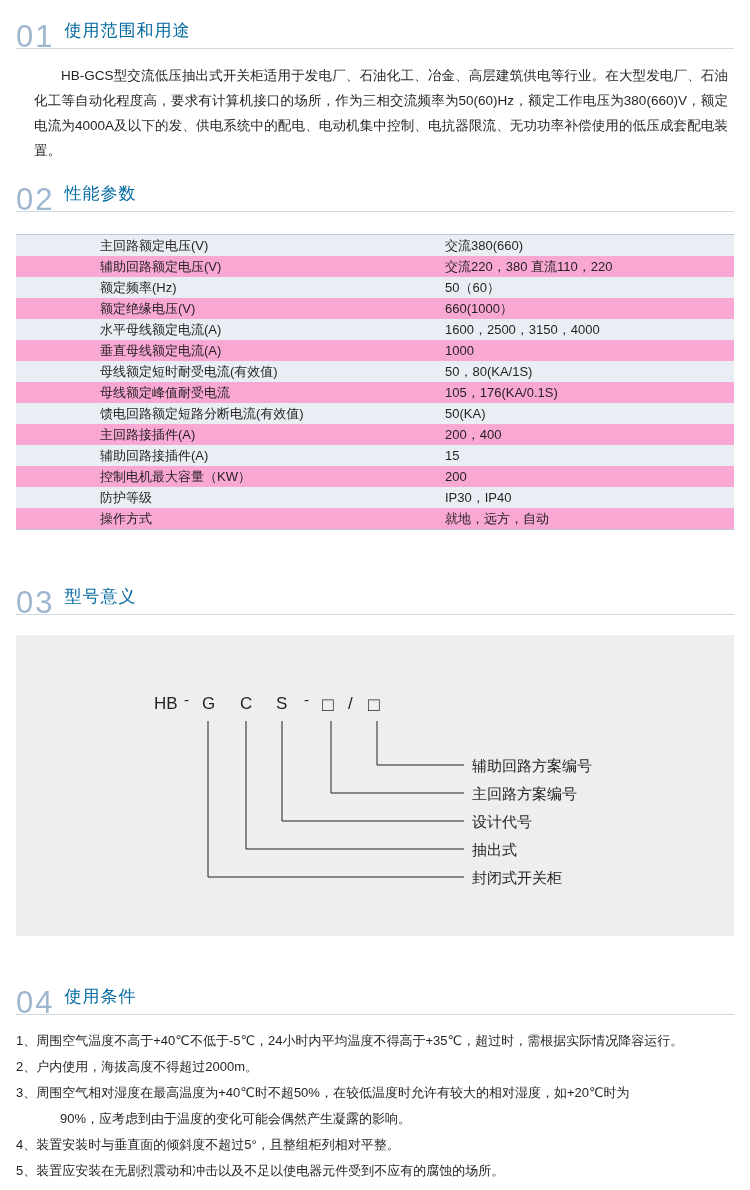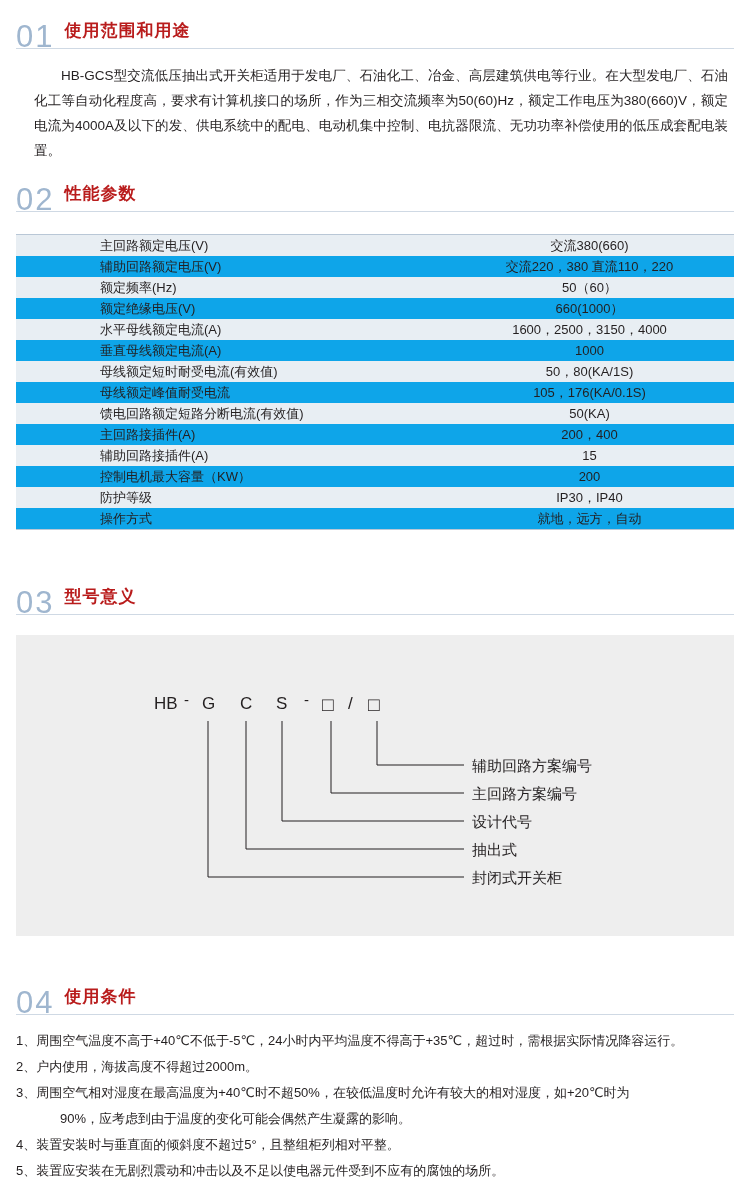--- a/index.html
+++ b/index.html
@@ -28,22 +28,22 @@
     font-weight: 400;
     color: #9fb6cf;
     letter-spacing: 2px;
     line-height: 1;
     margin-right: 10px;
     position: relative;
     top: 11px;
   }
   .sec-title {
     font-size: 17px;
-    font-weight: bold;
-    color: #b91c1c;
+    font-weight: normal;
+    color: #0369a1;
     letter-spacing: 1px;
     line-height: 1;
     padding-bottom: 2px;
   }
   .sec-rule {
     height: 1px;
     background: #cfd9e4;
     margin: 7px 16px 0 16px;
   }
 
@@ -70,24 +70,23 @@
     vertical-align: middle;
     line-height: 19px;
   }
   table.spec td.label {
     width: 50%;
     padding-left: 84px;
   }
   table.spec td.value {
     width: 50%;
     padding-left: 70px;
-    text-align: center;
   }
   table.spec tr.odd td { background: #e8eef3; }
-  table.spec tr.even td { background: #0ea5e9; }
+  table.spec tr.even td { background: #f9a8d4; }
   .tbl-topline {
     border-top: 1px solid #b9c7d6;
   }
   .tbl-botline {
     border-bottom: 1px solid #b9c7d6;
   }
   .spec-gap { width: 4px; background: #ffffff !important; }
 
   
   .model-box {

